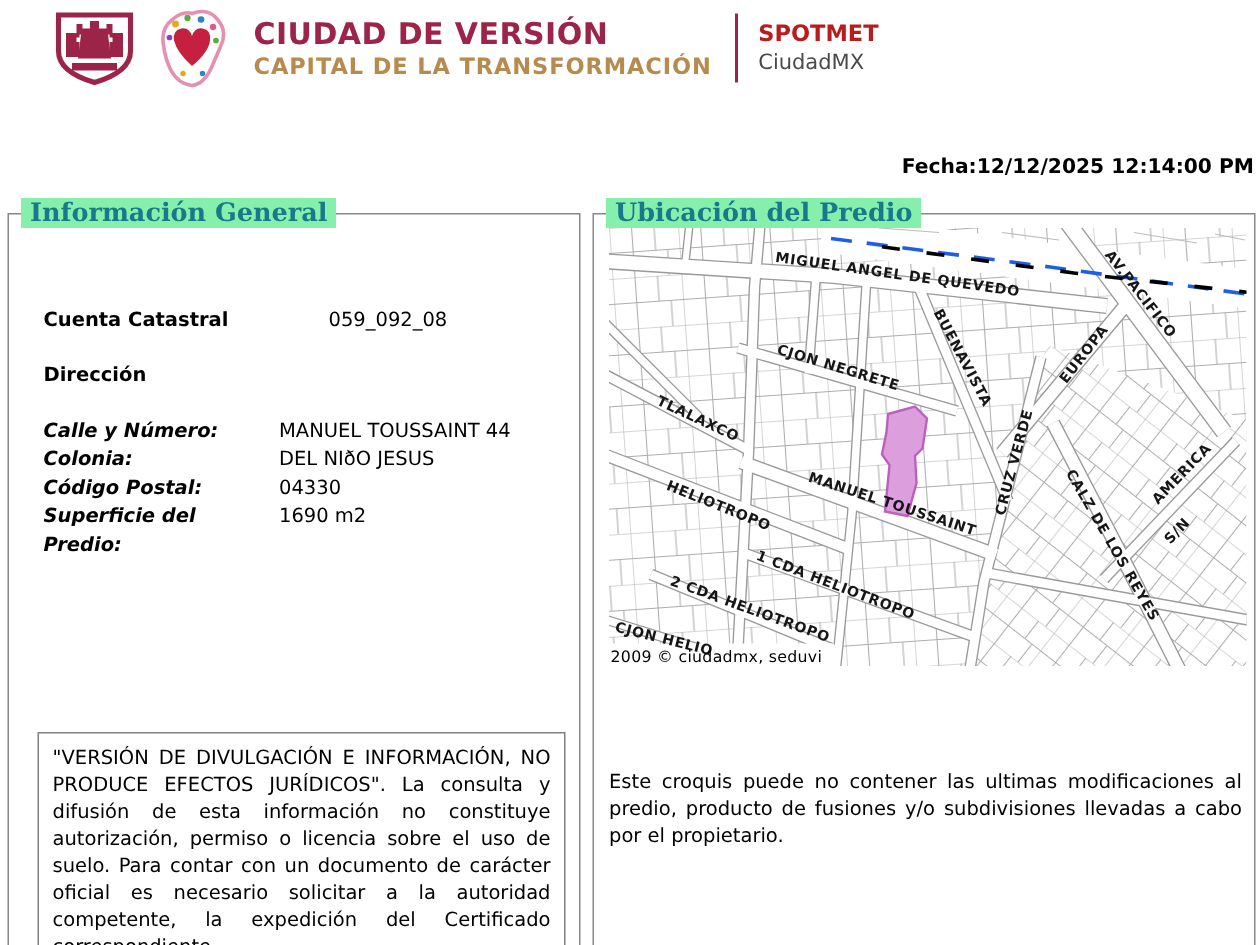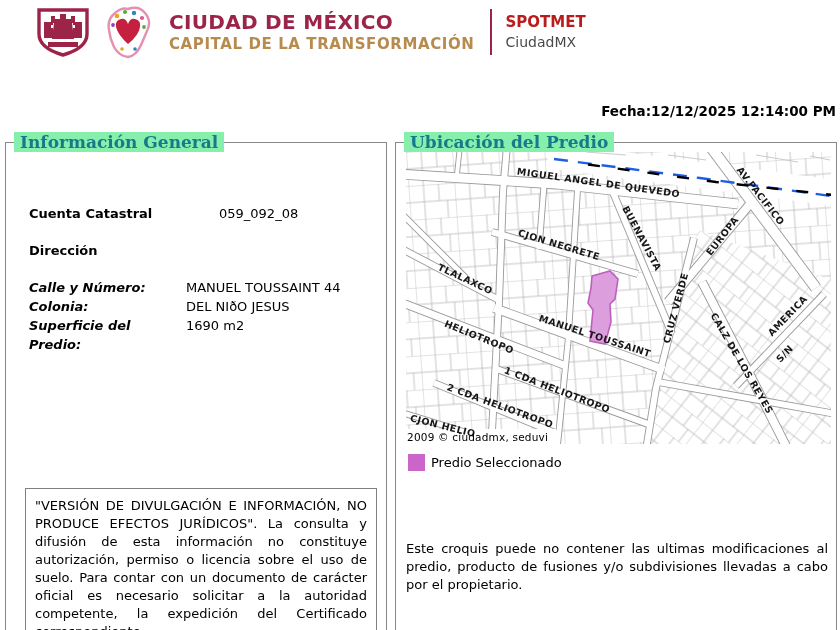--- a/index.html
+++ b/index.html
@@ -63,21 +63,21 @@
       <circle cx="16" cy="12" r="2.3" fill="#E6A817"></circle>
       <circle cx="24" cy="8" r="2.1" fill="#5BA847"></circle>
       <circle cx="33" cy="9" r="2.2" fill="#2E86C1"></circle>
       <circle cx="41" cy="14" r="2.1" fill="#E05A8A"></circle>
       <circle cx="12" cy="21" r="1.9" fill="#8E44AD"></circle>
       <circle cx="43" cy="23" r="1.9" fill="#5BA847"></circle>
       <circle cx="21" cy="45" r="1.8" fill="#E6A817"></circle>
       <circle cx="34" cy="45" r="1.8" fill="#2E86C1"></circle>
     </svg>
     <div class="brand">
-      <div class="brand-title">CIUDAD DE MÉXICO</div>
+      <div class="brand-title">CIUDAD DE VERSIÓN</div>
       <div class="brand-sub">CAPITAL DE LA TRANSFORMACIÓN</div>
     </div>
     <div class="hdr-divider"></div>
     <div>
       <div class="app-title">SPOTMET</div>
       <div class="app-sub">CiudadMX</div>
     </div>
   </div>
 
   <div class="fecha">Fecha:12/12/2025 12:14:00 PM</div>
@@ -91,20 +91,24 @@
       </div>
       <div class="lbl-solo">Dirección</div>
       <div class="addr-group">
         <div class="frow">
           <span class="lbl lbl-w157">Calle y Número:</span>
           <span>MANUEL TOUSSAINT 44</span>
         </div>
         <div class="frow">
           <span class="lbl lbl-w157">Colonia:</span>
           <span>DEL NIðO JESUS</span>
+        </div>
+        <div class="frow">
+          <span class="lbl lbl-w157">Código Postal:</span>
+          <span>04330</span>
         </div>
         <div class="frow">
           <span class="lbl lbl-w157">Superficie del Predio:</span>
           <span>1690 m2</span>
         </div>
       </div>
     </div>
     <div class="legal-box">"VERSIÓN DE DIVULGACIÓN E INFORMACIÓN, NO PRODUCE EFECTOS JURÍDICOS". La consulta y difusión de esta información no constituye autorización, permiso o licencia sobre el uso de suelo. Para contar con un documento de carácter oficial es necesario solicitar a la autoridad competente, la expedición del Certificado correspondiente.</div>
   </div>
 
@@ -194,23 +198,17 @@
         <text class="street-lbl" text-anchor="middle" transform="translate(273,157) rotate(-75)">CRUZ VERDE</text>
         <text class="street-lbl" text-anchor="middle" transform="translate(333,213) rotate(60)">CALZ DE LOS REYES</text>
         <text class="street-lbl" text-anchor="middle" transform="translate(384,166) rotate(-46)">AMERICA</text>
         <text class="street-lbl" text-anchor="middle" transform="translate(381,204) rotate(-46)">S/N</text>
         <text class="street-lbl" text-anchor="middle" transform="translate(72,188) rotate(22)">HELIOTROPO</text>
         <text class="street-lbl" text-anchor="middle" transform="translate(150,241) rotate(21)">1 CDA HELIOTROPO</text>
         <text class="street-lbl" text-anchor="middle" transform="translate(93,257) rotate(20)">2 CDA HELIOTROPO</text>
       </g>
     </svg>
 
-    <div class="map-legend">
-      <svg width="17" height="17" viewBox="0 0 17 17">
-        <rect x="0" y="0" width="17" height="17" fill="#CA66CA"></rect>
-      </svg>
-      <span class="txt">Predio Seleccionado</span>
-    </div>
 
     <div class="map-note">Este croquis puede no contener las ultimas modificaciones al predio, producto de fusiones y/o subdivisiones llevadas a cabo por el propietario.</div>
   </div>
 
 </div>
 
 </body></html>

